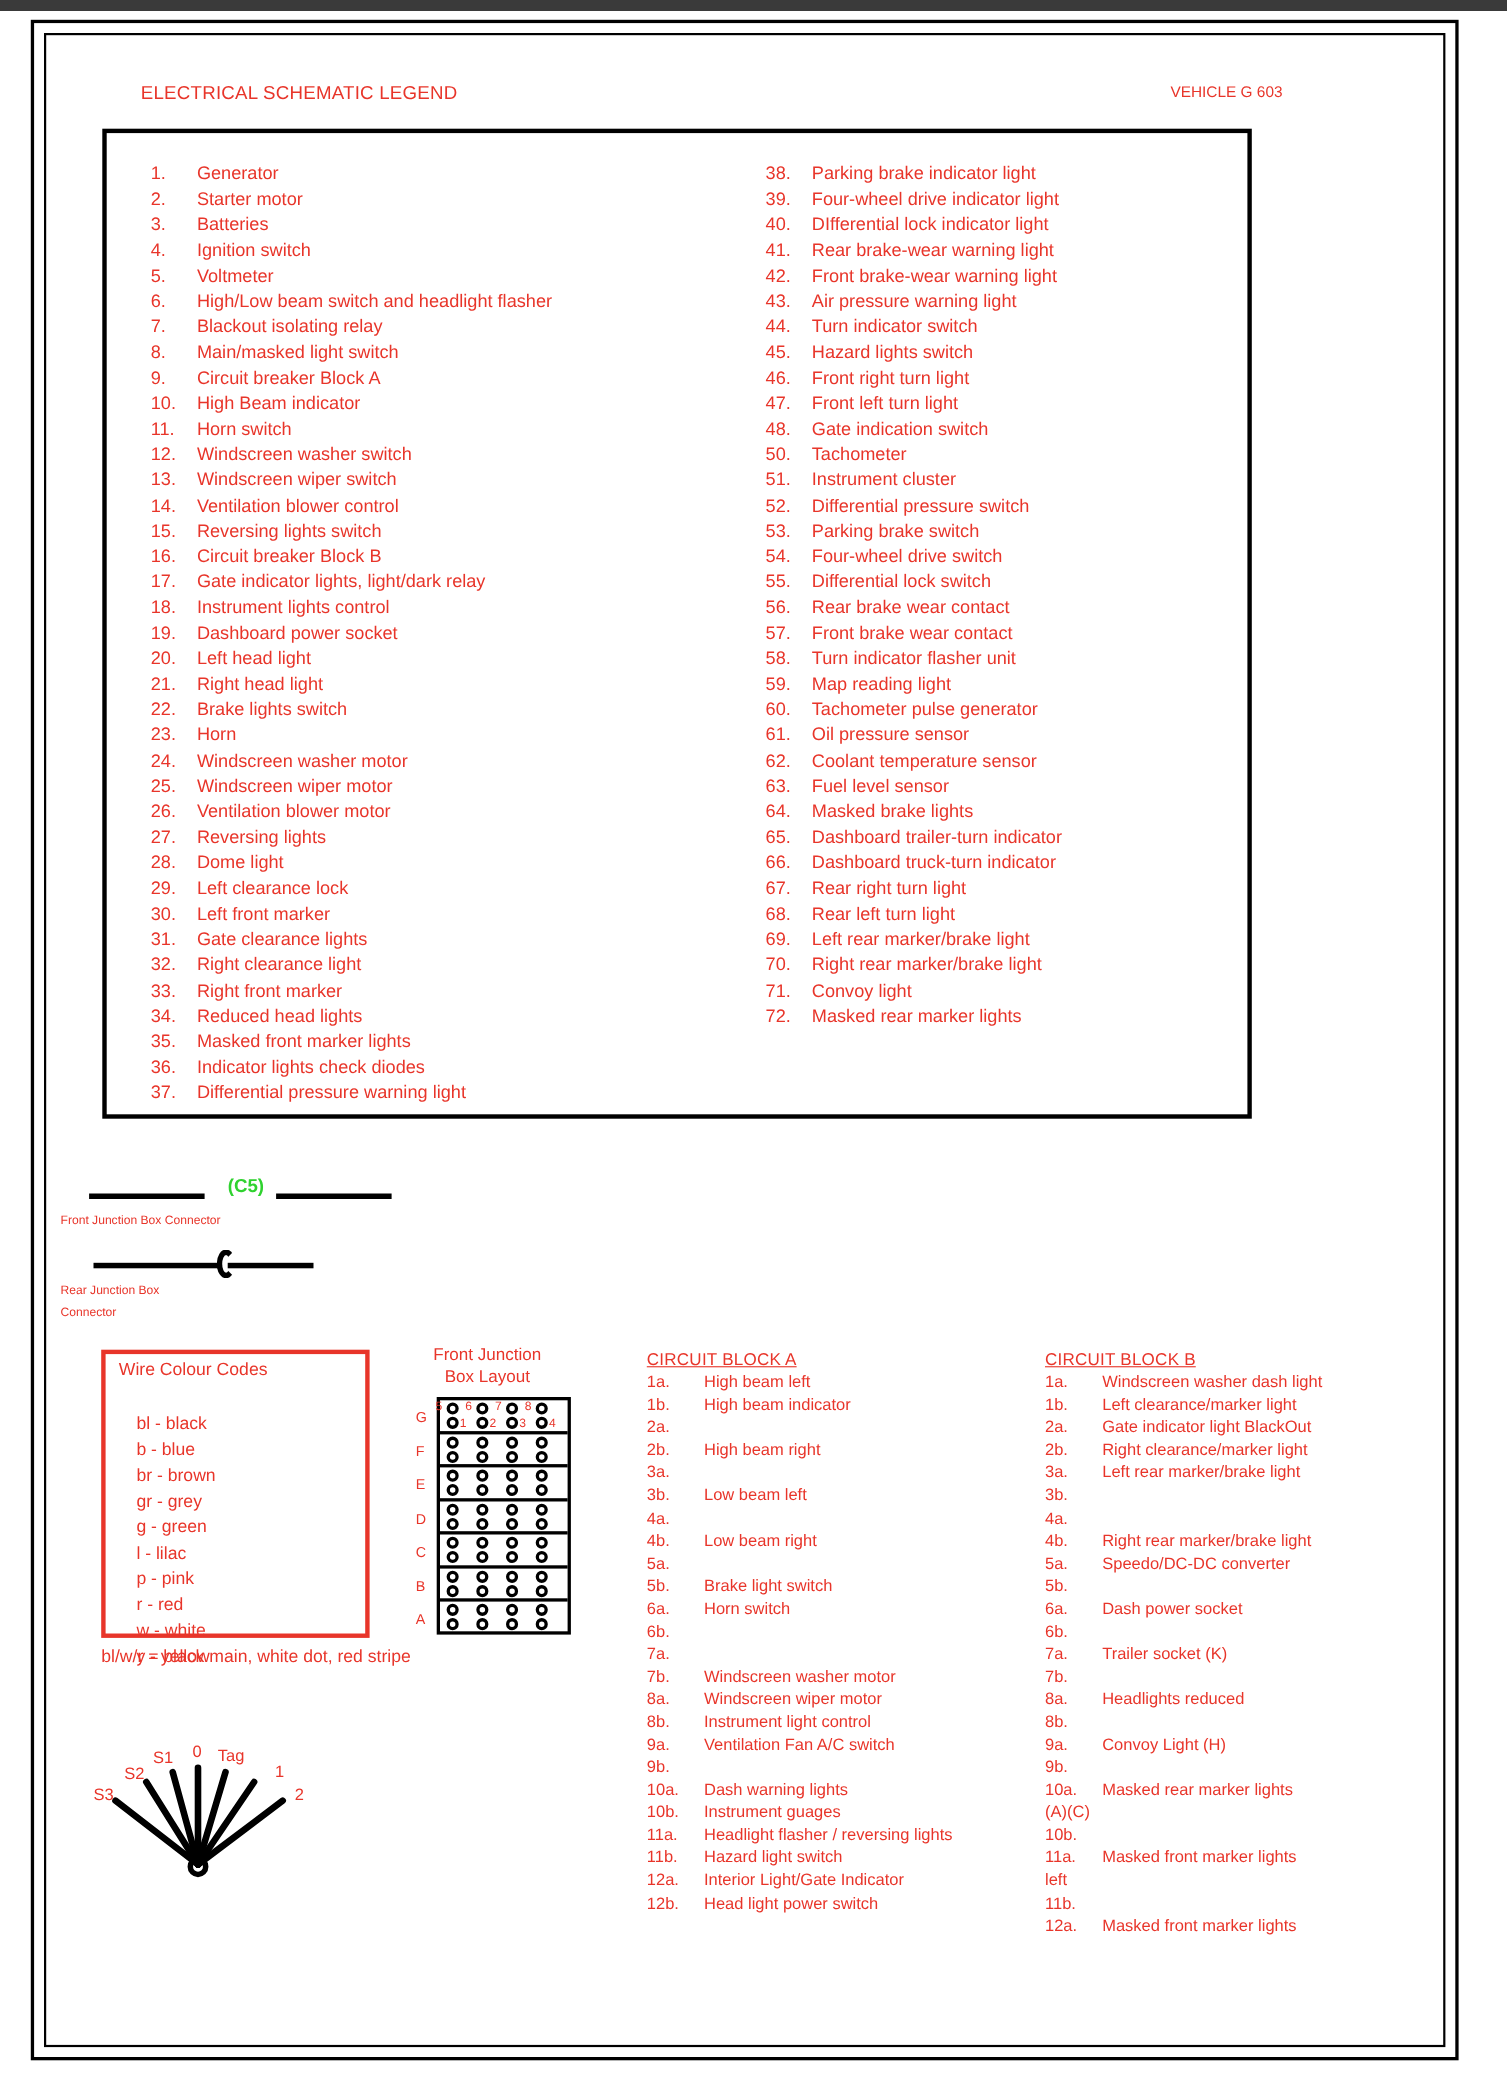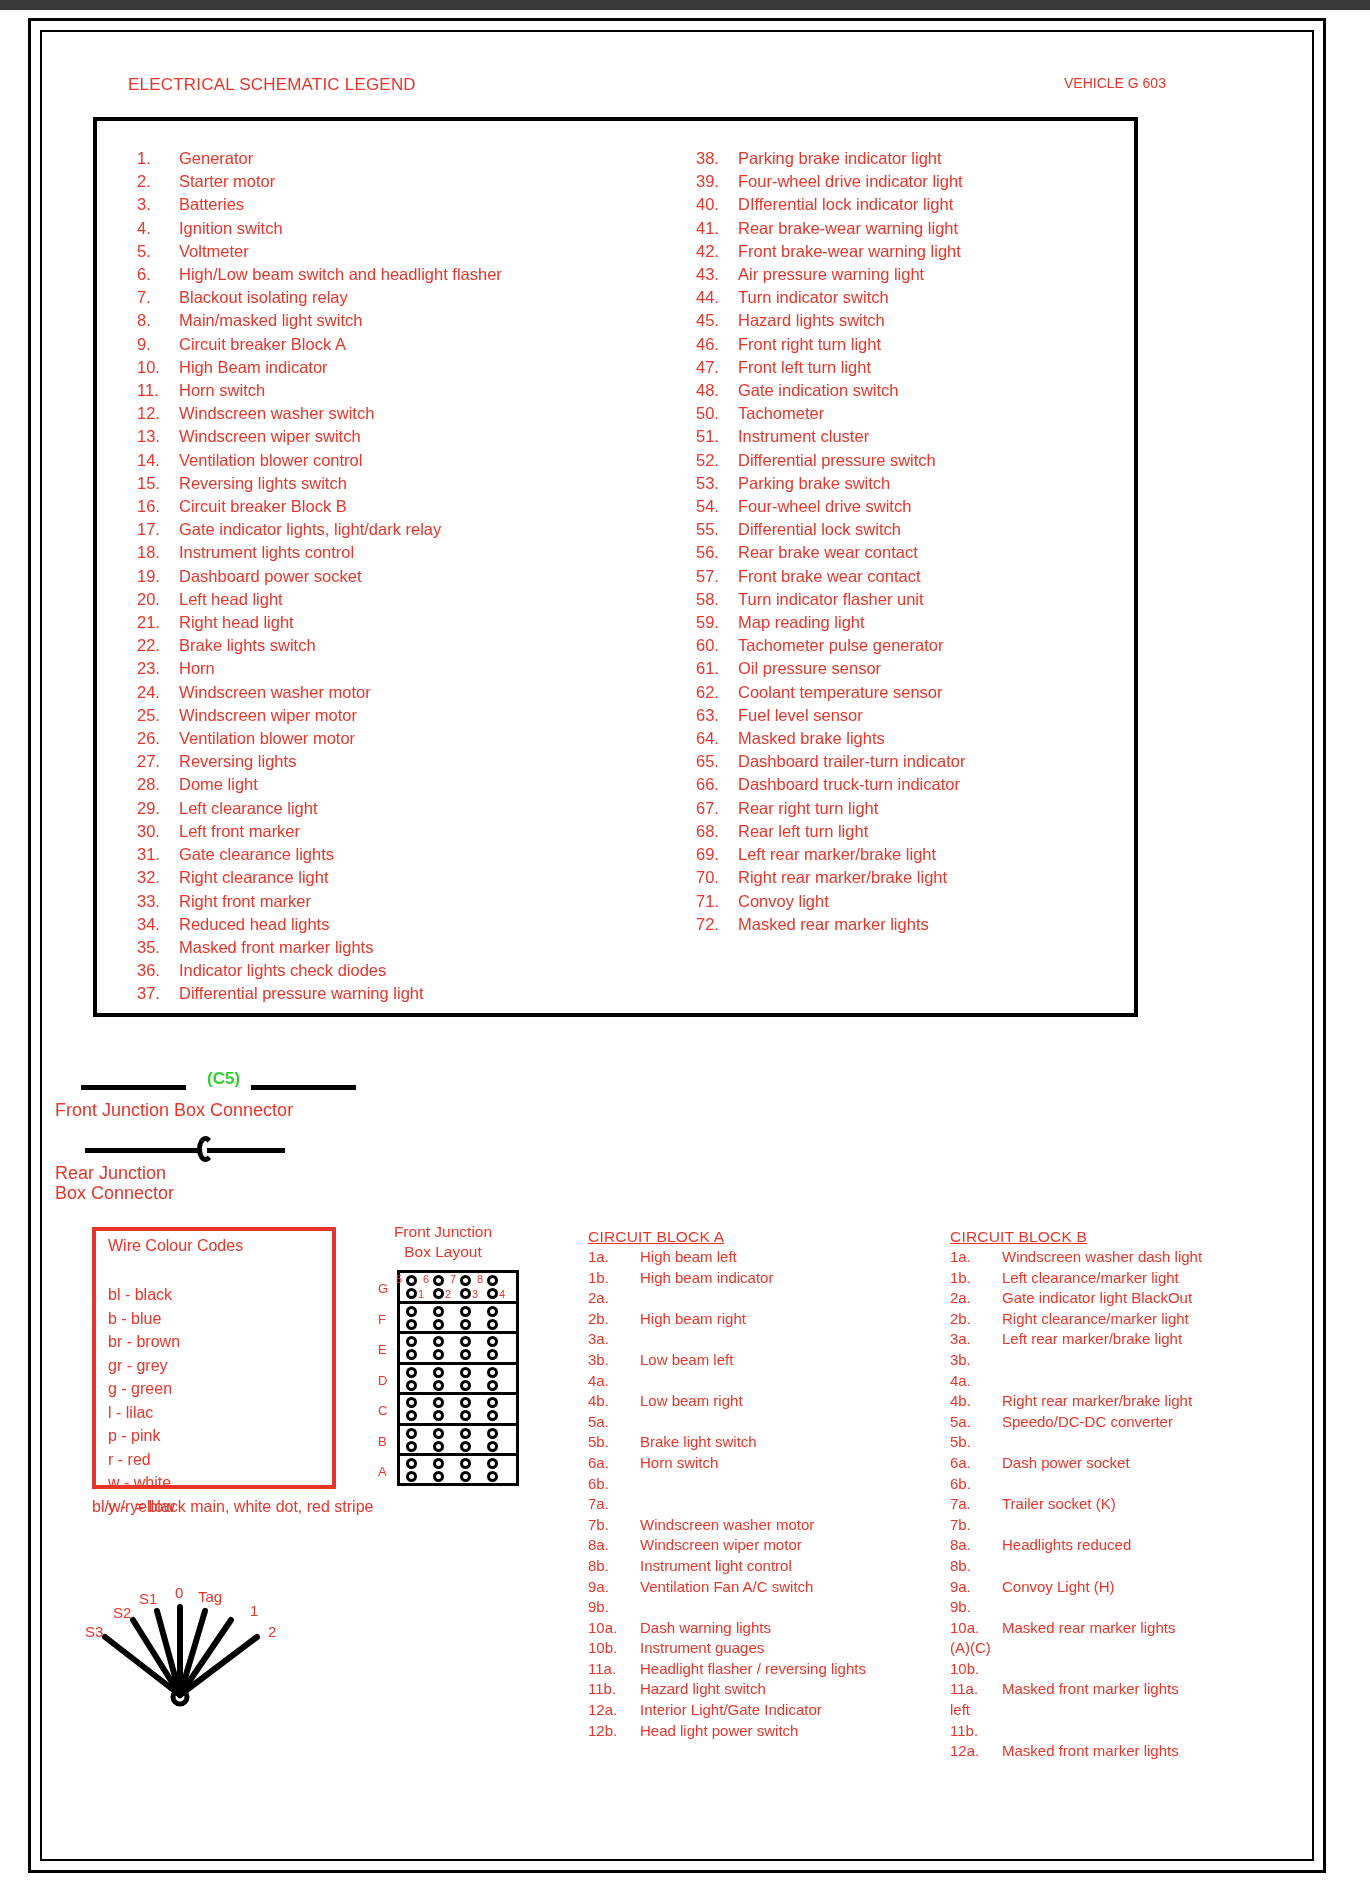--- a/index.html
+++ b/index.html
@@ -118,21 +118,21 @@
   .c5-label {
     position: absolute;
     left: 152px;
     top: -6px;
     font-size: 17px;
     color: #2fd22f;
     font-weight: bold;
   }
   .conn-caption {
     color: #e8352a;
-    font-size: 18px;
+    font-size: 11px;
     line-height: 20px;
     margin-top: 1px;
   }
   .cshape {
     position: absolute;
     left: 142px;
     top: -2px;
     width: 17px;
     height: 26px;
     border: 5px solid #000000;
@@ -153,21 +153,21 @@
     background: #ffffff;
   }
   .wire-title {
     position: absolute;
     left: 12px; top: 6px;
     font-size: 16px;
     color: #e8352a;
   }
   .wire-list {
     position: absolute;
-    left: 12px; top: 52px;
+    left: 28px; top: 52px;
     font-size: 16px;
     color: #e8352a;
     line-height: 23.5px;
   }
   .wire-note {
     position: absolute;
     left: 92px;
     top: 1496px;
     width: 300px;
     font-size: 16px;
@@ -387,21 +387,21 @@
         <div class="lrow">
           <div class="lnum">27.</div>
           <div class="ltxt">Reversing lights</div>
         </div>
         <div class="lrow">
           <div class="lnum">28.</div>
           <div class="ltxt">Dome light</div>
         </div>
         <div class="lrow">
           <div class="lnum">29.</div>
-          <div class="ltxt">Left clearance light</div>
+          <div class="ltxt">Left clearance lock</div>
         </div>
         <div class="lrow">
           <div class="lnum">30.</div>
           <div class="ltxt">Left front marker</div>
         </div>
         <div class="lrow">
           <div class="lnum">31.</div>
           <div class="ltxt">Gate clearance lights</div>
         </div>
         <div class="lrow">

